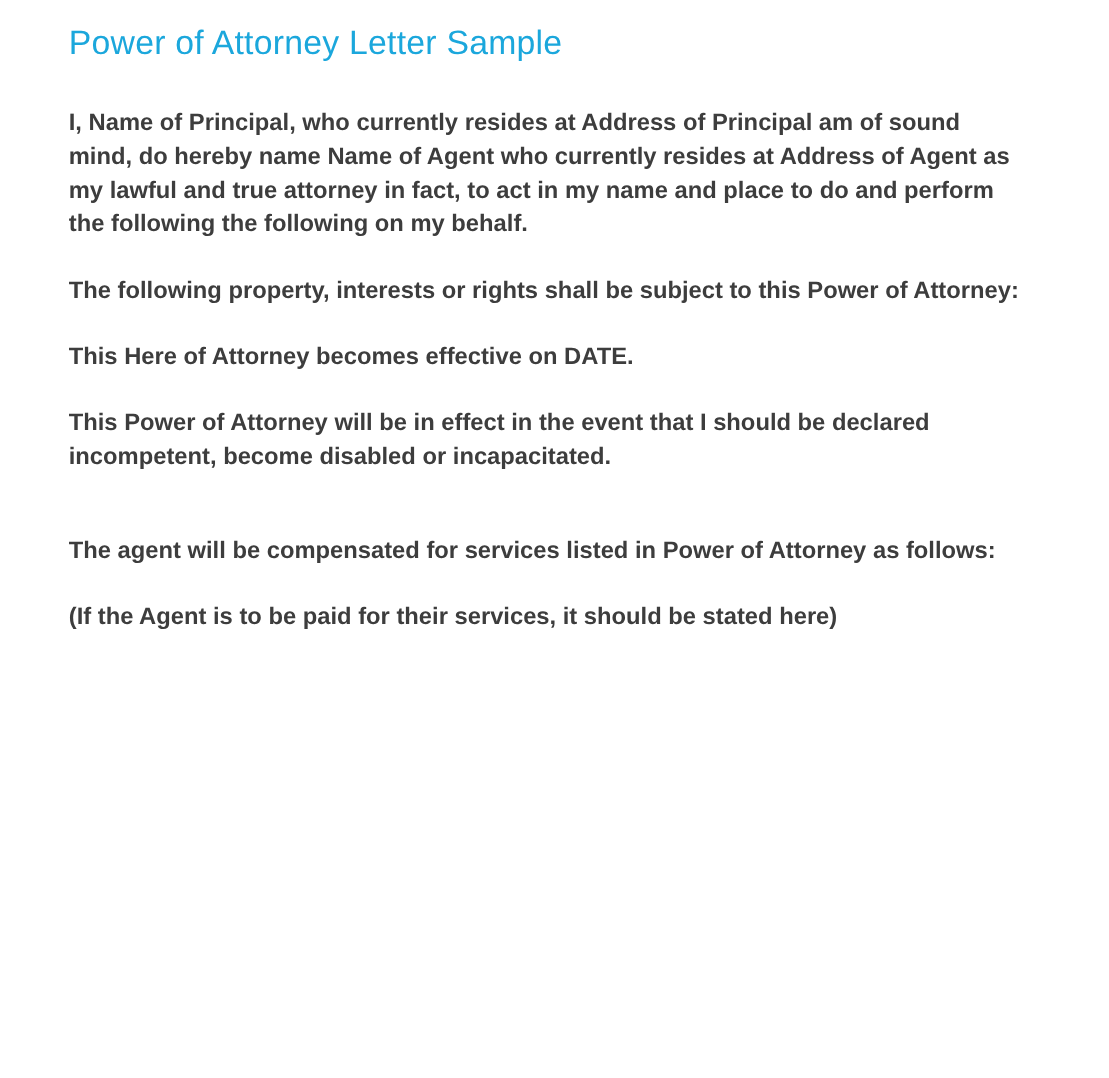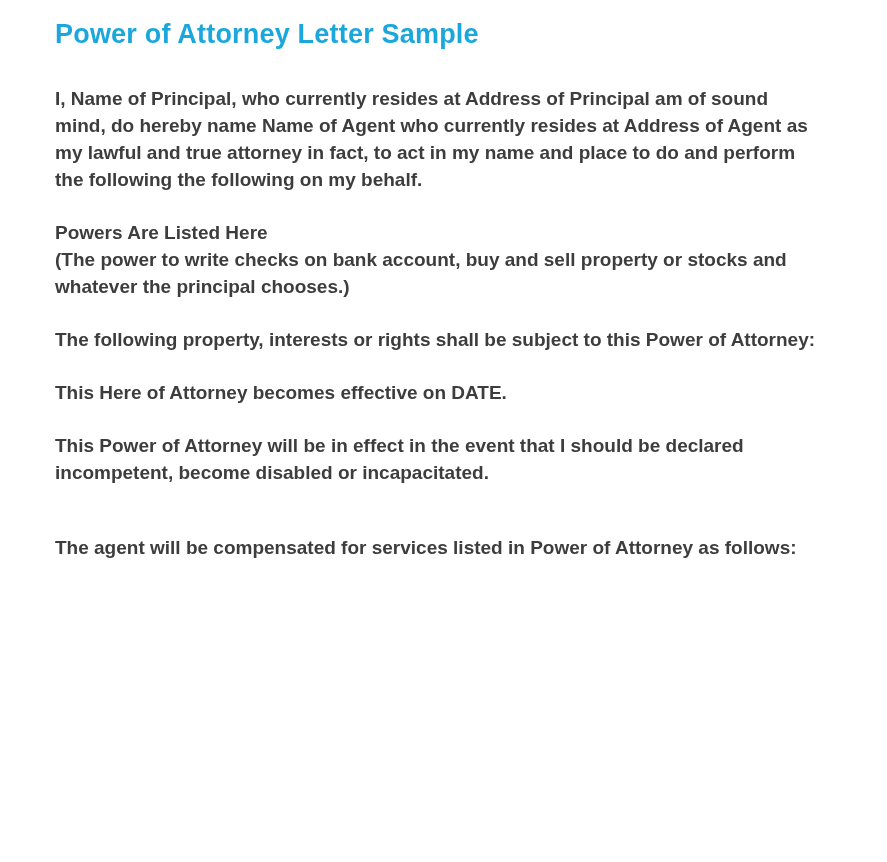--- a/index.html
+++ b/index.html
@@ -21,21 +21,21 @@
   }
   .page {
     width: 100%;
     height: 100%;
     padding: 18px 30px 0 55px;
   }
   .doc-title {
     margin: 0 0 35px 0;
     font-size: 27px;
     line-height: 32px;
-    font-weight: 700;
+    font-weight: 400;
     letter-spacing: 0.2px;
     color: var(--accent);
   }
   .para {
     margin: 0 0 26px 0;
     font-size: 19px;
     line-height: 27px;
     font-weight: 700;
     color: var(--text);
     white-space: pre-line; 
@@ -48,22 +48,20 @@
 <body>
 
 <div class="page">
   <h1 class="doc-title">Power of Attorney Letter Sample</h1>
 
   <div class="doc-body">
     <p class="para">I, Name of Principal, who currently resides at Address of Principal am of sound
 mind, do hereby name Name of Agent who currently resides at Address of Agent as
 my lawful and true attorney in fact, to act in my name and place to do and perform
 the following the following on my behalf.</p>
-    <p class="para">Powers Are Listed Here
-(The power to write checks on bank account, buy and sell property or stocks and
-whatever the principal chooses.)</p>
     <p class="para">The following property, interests or rights shall be subject to this Power of Attorney:</p>
     <p class="para">This Here of Attorney becomes effective on DATE.</p>
     <p class="para">This Power of Attorney will be in effect in the event that I should be declared
 incompetent, become disabled or incapacitated.</p>
     <p class="para extra-gap">The agent will be compensated for services listed in Power of Attorney as follows:</p>
+    <p class="para">(If the Agent is to be paid for their services, it should be stated here)</p>
   </div>
 </div>
 
 </body></html>

